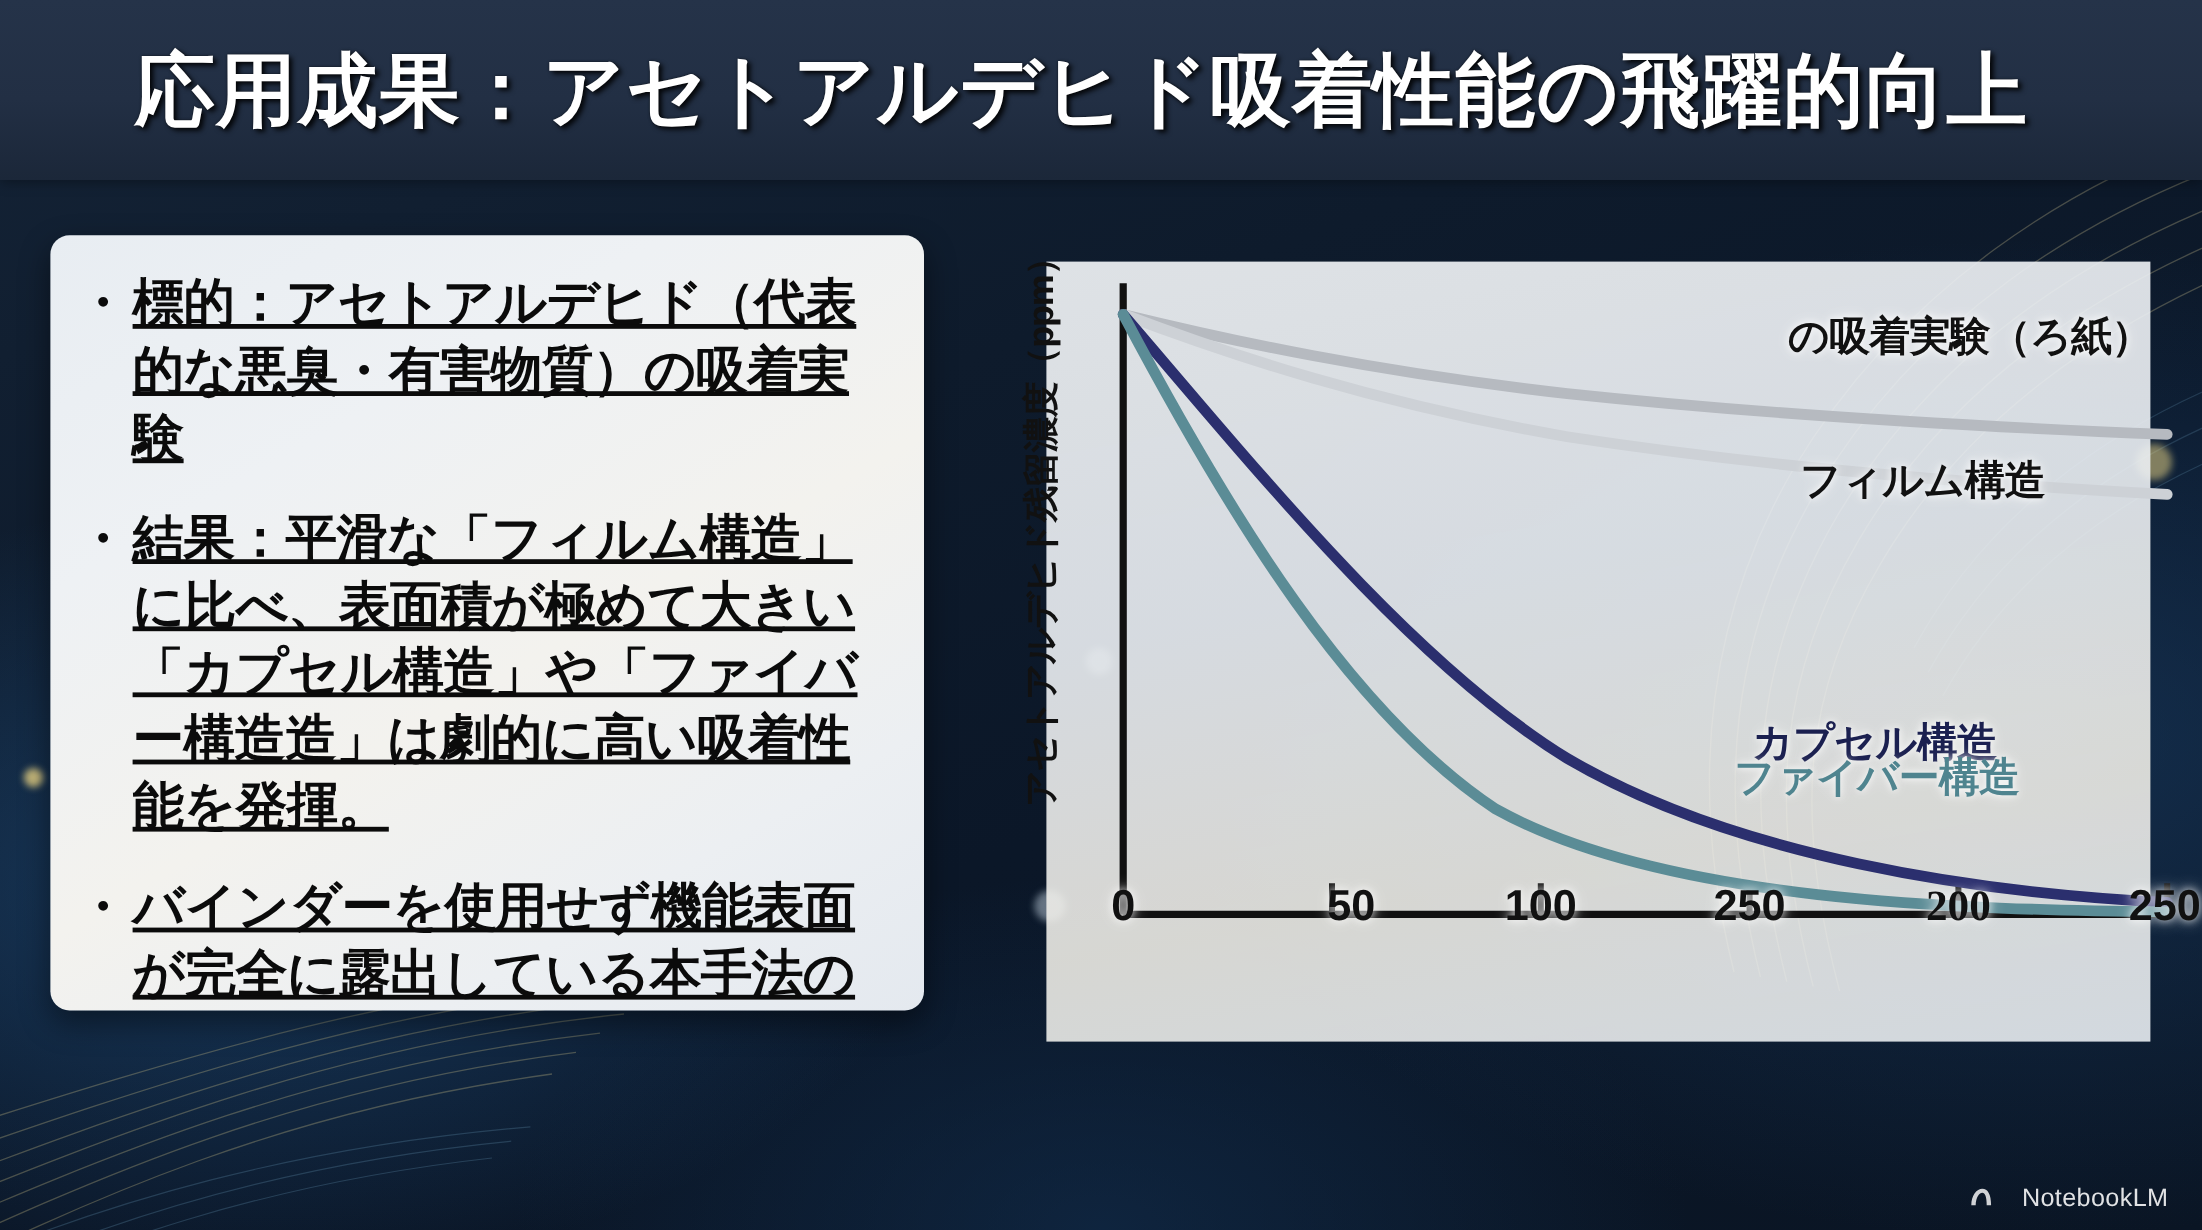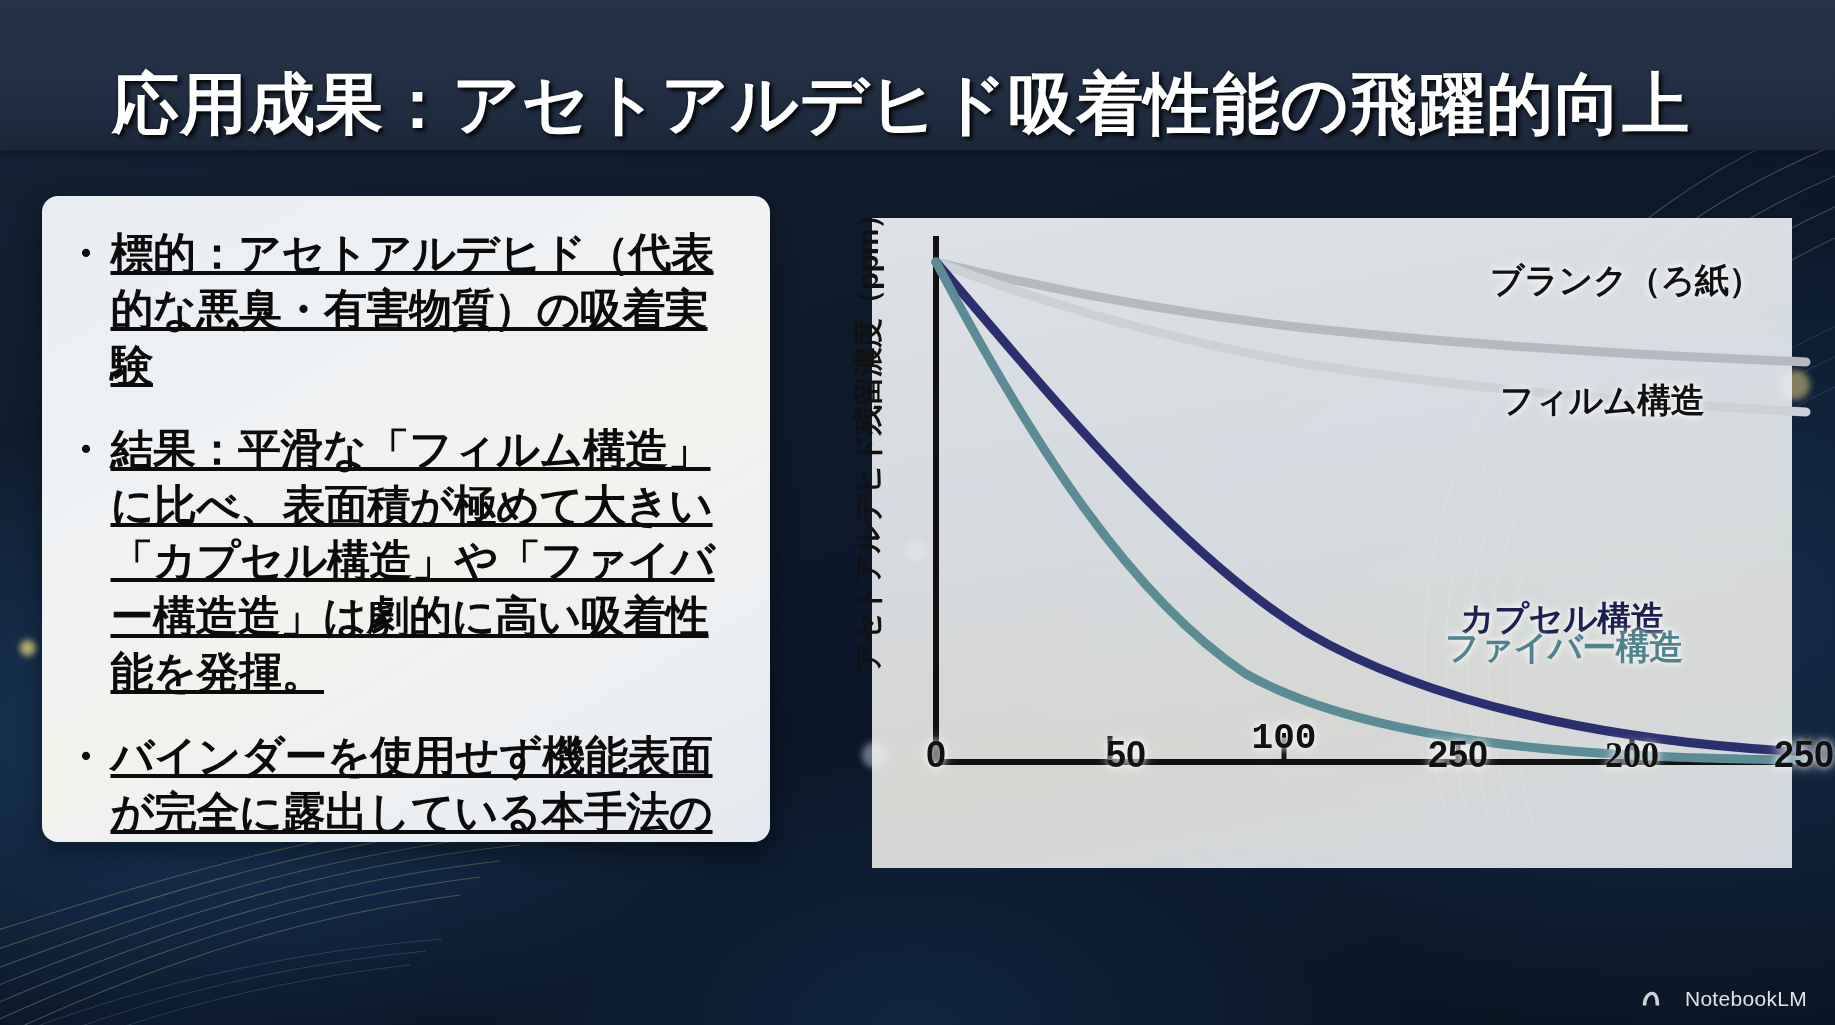--- a/index.html
+++ b/index.html
@@ -21,21 +21,21 @@
   .swirl svg{display:block;}
   #swirl-left{left:-60px;bottom:-80px;opacity:.55;}
   #swirl-right{right:-40px;top:90px;opacity:.55;}
   .glow-dot{position:absolute;border-radius:50%;filter:blur(3px);pointer-events:none;}
 
   
   #title-bar{
     position:absolute;left:0;top:0;width:1835px;height:150px;
     background:linear-gradient(180deg,#253349 0%,#222f44 55%,#1b2739 100%);
     box-shadow:0 2px 10px rgba(0,0,0,.35);
-    display:flex;align-items:flex-end;
+    display:flex;align-items:center;
   }
   #title-text{
     margin-left:112px;
     color:#ffffff;
     font-size:67px;
     font-weight:bold;
     letter-spacing:1px;
     text-shadow:3px 3px 4px rgba(0,0,0,.85), 0 0 2px rgba(0,0,0,.6);
     white-space:nowrap;
   }
@@ -108,21 +108,21 @@
     text-align:center;
     color:#ffffff;
     font-size:38px;
     font-weight:bold;
     letter-spacing:-0.5px;
     text-shadow:2px 2px 4px rgba(0,0,0,.7);
   }
   
   #watermark{
     position:absolute;right:28px;bottom:14px;
-    display:flex;align-items:center;gap:23px;
+    display:flex;align-items:flex-start;gap:23px;
     color:#ffffff;opacity:.88;
     font-size:21px;letter-spacing:.3px;
   }
 </style>
 </head>
 <body>
 
 <div id="slide">
 
   <div class="swirl" id="swirl-left">
@@ -207,28 +207,28 @@
         <line x1="756" y1="540" x2="756" y2="514"></line>
         <line x1="930" y1="540" x2="930" y2="514"></line>
       </g>
 
       <path fill="none" stroke="#b6bac0" stroke-width="9" stroke-linecap="round" d="M60,40 C 150,62 270,88 430,106 C 600,124 780,134 930,140"></path>
       <path fill="none" stroke="#cdd1d6" stroke-width="9" stroke-linecap="round" d="M60,40 C 150,74 270,114 430,142 C 600,168 780,182 930,190"></path>
       <path fill="none" stroke="#2b2f6e" stroke-width="9" stroke-linecap="round" d="M60,40 C 170,168 300,330 430,410 C 570,492 770,522 930,530"></path>
       <path fill="none" stroke="#5b8c96" stroke-width="9" stroke-linecap="round" d="M60,40 C 150,210 250,372 370,452 C 510,530 760,536 930,538"></path>
     </svg>
 
-    <div class="legend-lab" style="left:690px;top:80px;color:#111111;">ブランク（ろ紙）</div>
+    <div class="legend-lab" style="left:690px;top:80px;color:#111111;">の吸着実験（ろ紙）</div>
     <div class="legend-lab" style="left:700px;top:200px;color:#111111;">フィルム構造</div>
     <div class="legend-lab" style="left:660px;top:418px;color:#1b2050;">カプセル構造</div>
     <div class="legend-lab" style="left:645px;top:447px;color:#4f848f;">ファイバー構造</div>
 
     <div class="xtick" style="left:81px;top:556px;">0</div>
     <div class="xtick" style="left:271px;top:556px;">50</div>
-    <div class="xtick" style="left:429px;top:540px;font-family:Liberation Mono, monospace;">100</div>
+    <div class="xtick" style="left:429px;top:556px;">100</div>
     <div class="xtick" style="left:603px;top:556px;">250</div>
     <div class="xtick" style="left:777px;top:556px;font-family:Liberation Serif, serif;">200</div>
     <div class="xtick" style="left:949px;top:556px;">250</div>
 
   </div>
 
   <div id="watermark">
     <svg width="22" height="22" viewBox="0 0 24 24">
       <path d="M3 19 C 3 10, 8 4, 13 4 C 18 4, 21 9, 21 19 L 17 19 C 17 11, 15.5 7.5, 13 7.5 C 10.5 7.5, 7 11.5, 7 19 Z" fill="#ffffff" opacity="0.92"></path>
     </svg>

